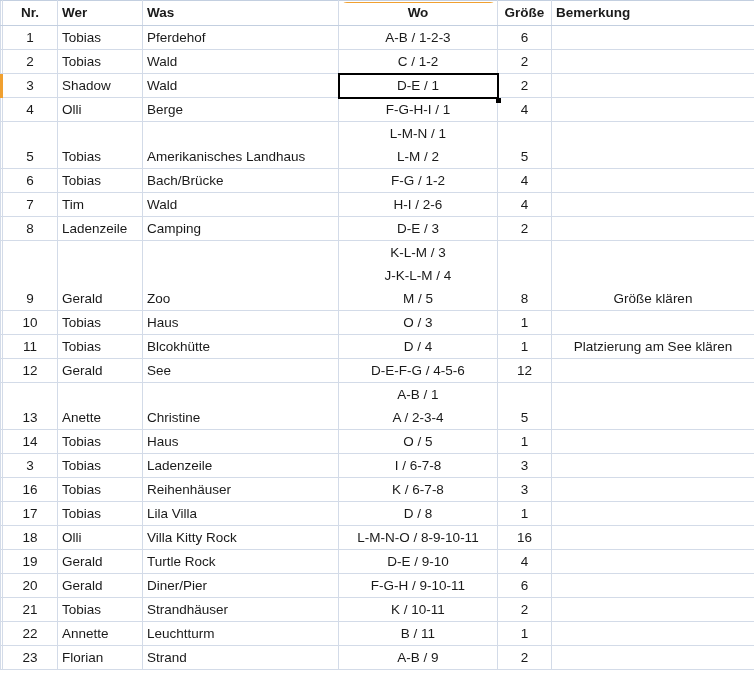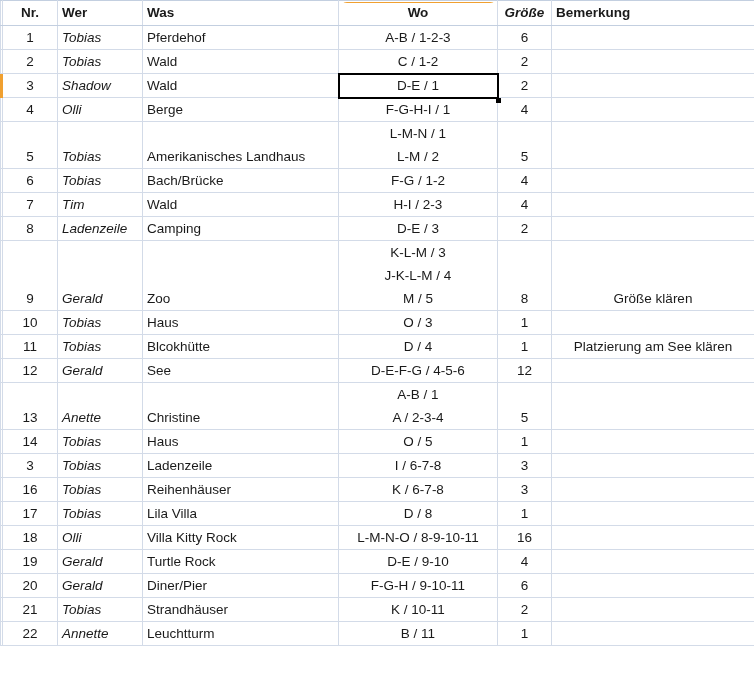--- a/index.html
+++ b/index.html
@@ -54,35 +54,35 @@
     font-weight: bold;
     vertical-align: middle;
     height: 24px;
     line-height: 24px;
     border-top: 1px solid #c3cfe0;
     border-bottom: 1px solid #c3cfe0;
   }
   th.h-nr  { text-align: center; }
   th.h-wer, th.h-was, th.h-bemerkung { text-align: left; }
   th.h-wo  { text-align: center; }
-  th.h-groesse { text-align: center; font-style: italic; }
+  th.h-groesse { text-align: center; }
 
   
   th.h-wo { position: relative; border-radius: 8px; }
   th.h-wo::before {
     content: "";
     position: absolute;
     left: -1px; right: -1px; top: -1px;
     height: 3px;
     background: #f0a030;
   }
 
   
   td.t-nr      { text-align: center; }
-  td.t-wer     { text-align: left; font-style: italic; }
+  td.t-wer     { text-align: left; }
   td.t-was     { text-align: left; margin-left: 32px; }
   td.t-wo      { text-align: center; margin-top: 22px; }
   td.t-groesse { text-align: center; }
   td.t-bemerk  { text-align: center; }
 
   td.pad, th.pad { border: none; border-bottom: 1px solid transparent; }
 
   
   td.t-wo .wo-line {
     display: block;
@@ -211,21 +211,21 @@
           </td>
           <td class="t-groesse">4</td>
           <td class="t-bemerk"></td>
         </tr>
         <tr>
           <td class="pad"></td>
           <td class="t-nr">7</td>
           <td class="t-wer">Tim</td>
           <td class="t-was">Wald</td>
           <td class="t-wo">
-            <span class="wo-line">H-I / 2-3</span>
+            <span class="wo-line">H-I / 2-6</span>
           </td>
           <td class="t-groesse">4</td>
           <td class="t-bemerk"></td>
         </tr>
         <tr>
           <td class="pad"></td>
           <td class="t-nr">8</td>
           <td class="t-wer">Ladenzeile</td>
           <td class="t-was">Camping</td>
           <td class="t-wo">
@@ -384,20 +384,31 @@
           <td class="pad"></td>
           <td class="t-nr">22</td>
           <td class="t-wer">Annette</td>
           <td class="t-was">Leuchtturm</td>
           <td class="t-wo">
             <span class="wo-line">B / 11</span>
           </td>
           <td class="t-groesse">1</td>
           <td class="t-bemerk"></td>
         </tr>
+        <tr>
+          <td class="pad"></td>
+          <td class="t-nr">23</td>
+          <td class="t-wer">Florian</td>
+          <td class="t-was">Strand</td>
+          <td class="t-wo">
+            <span class="wo-line">A-B / 9</span>
+          </td>
+          <td class="t-groesse">2</td>
+          <td class="t-bemerk"></td>
+        </tr>
       </tbody>
   </table>
 
   <div class="row-marker" id="active-row-marker" style="top: 73.5px; height: 24px;"></div>
 
   <div class="sel-box" id="selection-box" style="left: 337.5px; top: 72.5px; width: 161px; height: 26px;">
     <div class="sel-handle" id="selection-handle" style="left: 156px; top: 23px;"></div>
   </div>
 
 </div>

